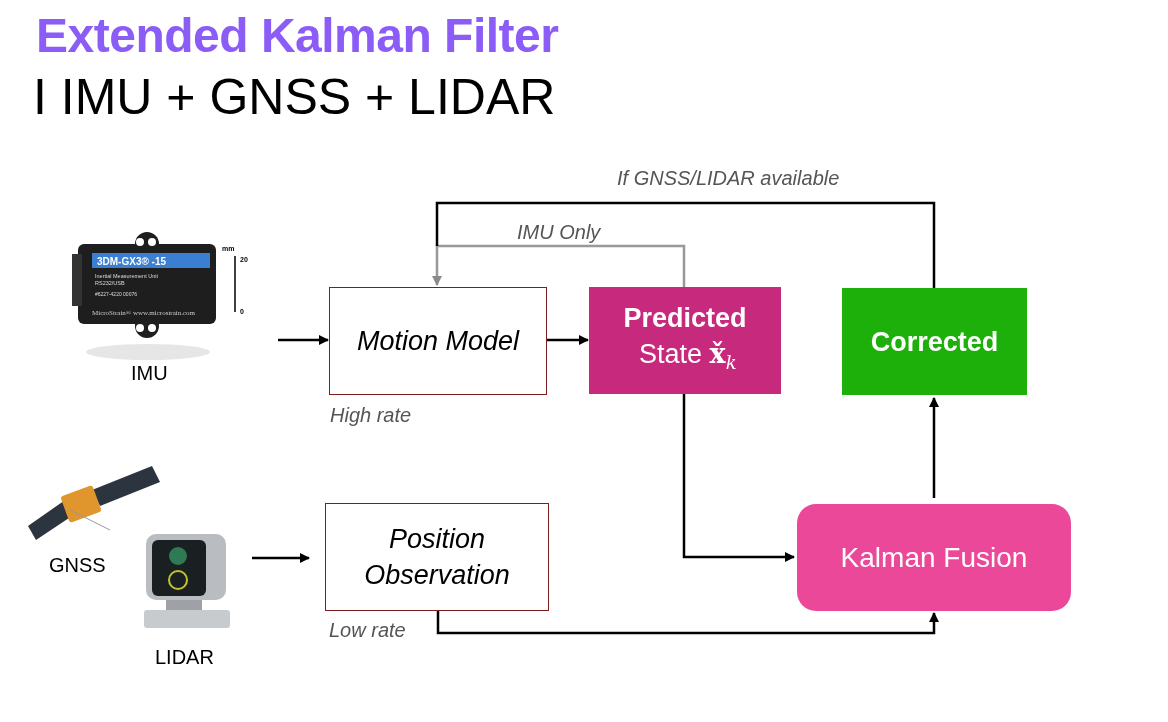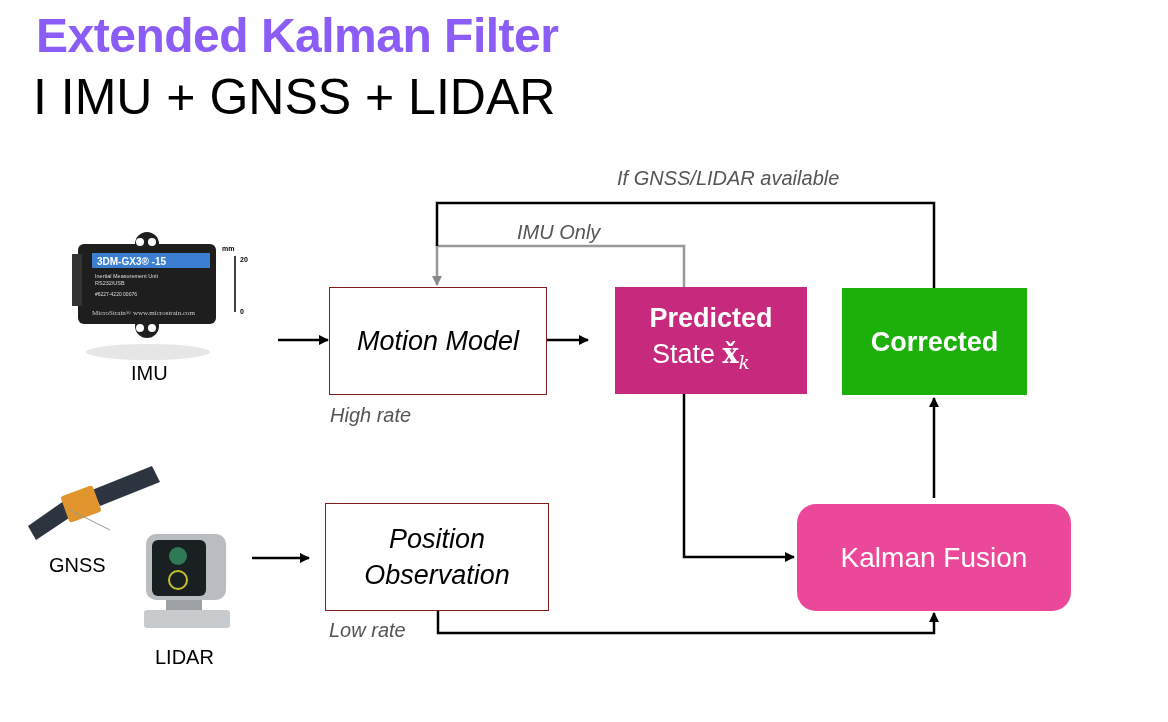--- a/index.html
+++ b/index.html
@@ -6,21 +6,21 @@
   body { width:1168px; height:722px; position:relative; overflow:hidden; font-family:"Liberation Sans", sans-serif; }
   .title1 { position:absolute; left:36px; top:8px; font-size:48px; font-weight:bold; color:#8b5cf6; letter-spacing:-0.5px; white-space:nowrap; }
   .title2 { position:absolute; left:33px; top:68px; font-size:50px; color:#000000; white-space:nowrap; }
   svg.lines { position:absolute; left:0; top:0; }
   .box { position:absolute; box-sizing:border-box; display:flex; align-items:center; justify-content:center; text-align:center; }
   .whitebox { border:1px solid #7f1d1d; background:#fff; color:#000; font-style:italic; font-size:27px; }
   .pred { background:#c72a7c; color:#fff; }
   .corr { background:#1db00a; color:#fff; }
   .kal { background:#ec4899; color:#fff; font-size:28px;border-radius:19px; }
   .boxhead { font-weight:bold; font-size:27px; display:block; }
-  .boxsub { font-size:27px; display:block; padding-left:37px; text-align:left; }
+  .boxsub { font-size:27px; display:block; padding-left:50px; text-align:left; }
   .lbl { position:absolute; font-style:italic; color:#555; font-size:20px; white-space:nowrap; }
   .devlbl { position:absolute; color:#000; font-size:20px; white-space:nowrap; }
   .math { font-family:"DejaVu Serif", serif; font-weight:bold; }
   .sub { font-family:"DejaVu Serif", serif; font-style:italic; font-size:18px; vertical-align:-6px; }
 </style>
 </head>
 <body>
 
 <div class="title1">Extended Kalman Filter</div>
 <div class="title2">I IMU + GNSS + LIDAR</div>
@@ -102,21 +102,21 @@
 
 <div class="box whitebox" style="left:329px; top:287px; width:218px; height:108px;">
   <span>Motion Model</span>
 </div>
 
 <div class="box whitebox" style="left:325px; top:503px; width:224px; height:108px; flex-direction:column; line-height:36px;">
   <span>Position</span>
   <span>Observation</span>
 </div>
 
-<div class="box pred" style="left:589px; top:287px; width:192px; height:107px; flex-direction:column; align-items:stretch; line-height:36px;margin-left:26px;">
+<div class="box pred" style="left:589px; top:287px; width:192px; height:107px; flex-direction:column; align-items:stretch; line-height:36px;">
   <span class="boxhead">Predicted</span>
   <span class="boxsub"><span>State</span> <span class="math">x̌</span><span class="sub">k</span></span>
 </div>
 
 <div class="box corr" style="left:842px; top:288px; width:185px; height:107px; flex-direction:column; align-items:stretch; line-height:36px;">
   <span class="boxhead">Corrected</span>
 </div>
 
 <div class="box kal" style="left:797px; top:504px; width:274px; height:107px;">
   <span>Kalman Fusion</span>

